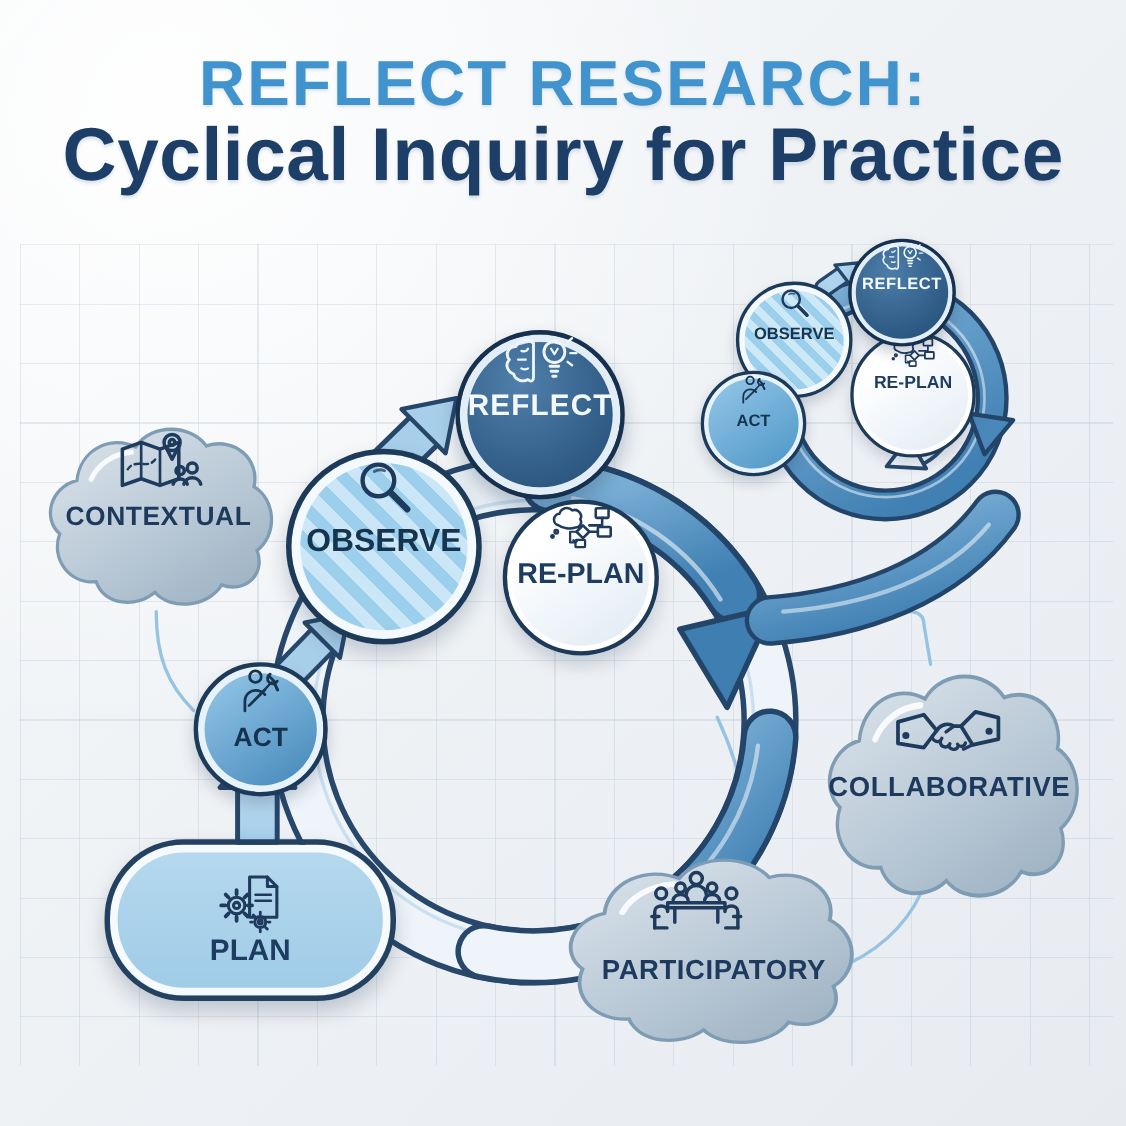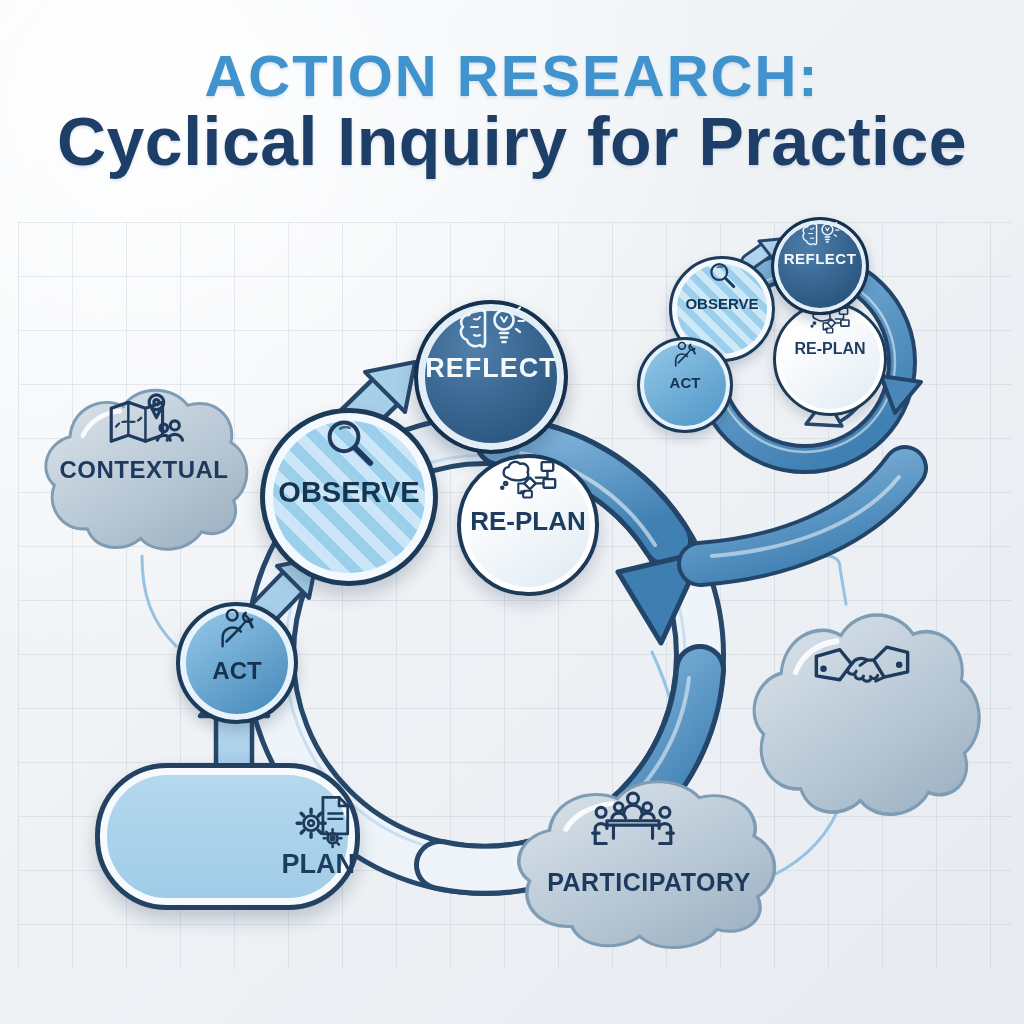--- a/index.html
+++ b/index.html
@@ -32,21 +32,21 @@
   .observe1{left:260px;top:408px;width:168px;height:168px;color:#17344f;font-size:29px;
     background:repeating-linear-gradient(45deg,#9bcfec 0 11px,#cbe7f7 11px 22px);
     border:5px solid #1d3a58;box-shadow:inset 0 0 0 8px #f3f9fd,0 10px 18px rgba(26,52,84,.22);}
   .replan1{left:457px;top:454px;width:134px;height:134px;color:#1d3c5f;font-size:26px;
     background:linear-gradient(145deg,#ffffff 25%,#dde9f3);
     border:4px solid #1d3a58;box-shadow:inset 0 0 0 5px #ffffff,0 8px 16px rgba(26,52,84,.2);}
   .act1{left:176px;top:602px;width:114px;height:114px;color:#16324f;font-size:24px;
     background:linear-gradient(145deg,#8fc3e5 12%,#4a8cbd 88%);
     border:4px solid #1d3a58;box-shadow:inset 0 0 0 6px #e7f2fa,0 8px 14px rgba(26,52,84,.22);}
   .plan1{left:95px;top:763px;width:255px;height:137px;border-radius:72px;color:#1d3c5f;font-size:27px;
-    position:absolute;display:flex;flex-direction:column;align-items:flex-end;justify-content:center;font-weight:bold;
+    position:absolute;display:flex;flex-direction:column;align-items:center;justify-content:center;font-weight:bold;
     background:linear-gradient(180deg,#b6d9ee,#9fcbe7);
     border:5px solid #24425f;box-shadow:inset 0 0 0 7px #f6fafc,0 10px 18px rgba(26,52,84,.22);}
   
   .reflect2{left:771px;top:217px;width:92px;height:92px;color:#f4f9fd;font-size:15px;letter-spacing:.5px;
     background:radial-gradient(circle at 38% 30%,#4c7da9,#29557e 75%);
     border:3px solid #16304d;box-shadow:inset 0 0 0 4px #e2edf6,0 6px 12px rgba(26,52,84,.25);}
   .observe2{left:669px;top:256px;width:100px;height:100px;color:#17344f;font-size:15px;
     background:repeating-linear-gradient(45deg,#9bcfec 0 7px,#cde8f7 7px 14px);
     border:3px solid #1d3a58;box-shadow:inset 0 0 0 5px #f3f9fd,0 6px 12px rgba(26,52,84,.2);}
   .act2{left:637px;top:337px;width:90px;height:90px;color:#16324f;font-size:15px;
@@ -247,21 +247,21 @@
       <use href="#cloudBase" fill="url(#gCloud)" stroke="#7e9cb4" stroke-width="3"></use>
       <path d="M52,64 a48,42 0 0 1 40,-26" fill="none" stroke="#ffffff" stroke-width="5" stroke-linecap="round" opacity=".85"></path>
     </g>
     <g transform="translate(505,766) scale(1.17,0.99)">
       <use href="#cloudBase" fill="url(#gCloud)" stroke="#7e9cb4" stroke-width="3"></use>
       <path d="M52,64 a48,42 0 0 1 40,-26" fill="none" stroke="#ffffff" stroke-width="5" stroke-linecap="round" opacity=".85"></path>
     </g>
   </svg>
 
   <div class="titleblock">
-    <div class="t1">ACTION RESEARCH:</div>
+    <div class="t1">REFLECT RESEARCH:</div>
     <div class="t2">Cyclical Inquiry for Practice</div>
   </div>
 
   <div class="node reflect1">
     <svg class="ic" width="74" height="46" viewBox="0 0 74 46" style="color:#eef6fc">
         <use href="#icoReflect"></use>
       </svg>
     <div>REFLECT</div>
   </div>
   <div class="node observe1">
@@ -315,18 +315,19 @@
   </div>
 
   <svg class="cloudic ci-contextual" width="84" height="66" viewBox="0 0 68 54" style="color:#1e3a5c">
       <use href="#icoMap"></use>
     </svg>
   <div class="cloudlbl cl-contextual">CONTEXTUAL</div>
 
   <svg class="cloudic ci-collaborative" width="100" height="60" viewBox="0 0 76 46" style="color:#1e3a5c">
       <use href="#icoHandshake"></use>
     </svg>
+  <div class="cloudlbl cl-collaborative">COLLABORATIVE</div>
 
   <svg class="cloudic ci-participatory" width="86" height="68" viewBox="0 0 66 52" style="color:#1e3a5c">
       <use href="#icoPeople"></use>
     </svg>
   <div class="cloudlbl cl-participatory">PARTICIPATORY</div>
 </div>
 
 </body></html>

